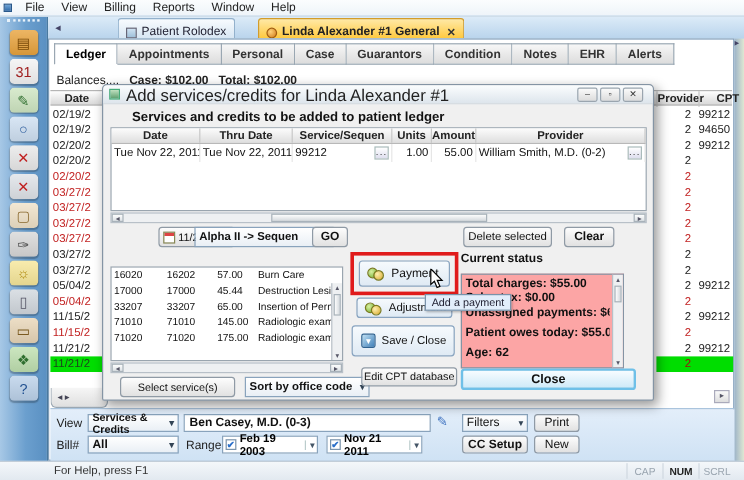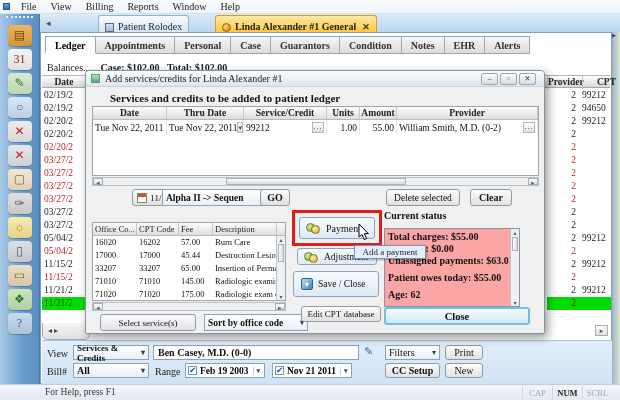--- a/index.html
+++ b/index.html
@@ -1,17 +1,17 @@
 <!DOCTYPE html>
 <html><head>
 <meta charset="utf-8">
 <style>
   * { margin:0; padding:0; box-sizing:border-box; }
   html,body { width:620px; height:400px; font-family:"Liberation Sans",sans-serif; }
-  .app { position:relative; width:620px; height:400px; background:#bcd6ee; overflow:hidden; font-family:Liberation Serif, serif; }
+  .app { position:relative; width:620px; height:400px; background:#bcd6ee; overflow:hidden; font-family:Liberation Sans, sans-serif; }
 
   
   .menubar { position:absolute; left:0; top:0; width:620px; height:14px; background:linear-gradient(#fbfdfe,#eef4f9); border-bottom:1px solid #d3dfe9; display:flex; align-items:center; font-size:10px; color:#222; z-index:3; }
   .appicon { width:7px; height:7px; margin:0 4px 0 3px; background:linear-gradient(#6fa5d8,#2f6aa8); border:1px solid #28578a; }
   .menu-item { padding:0 7px; height:14px; line-height:14px; cursor:default; }
 
   
   .tabrow { position:absolute; left:40px; top:14px; width:580px; height:18px; background:linear-gradient(#dcebf8,#b9d4ec); z-index:2; }
   .tab-nav { position:absolute; left:6px; top:4px; font-size:9px; color:#446; }
   .wtab { position:absolute; top:1px; height:17px; display:flex; align-items:flex-end; font-size:10px; border:1px solid #93b1cc; border-bottom:none; border-radius:3px 3px 0 0; padding:0 6px; white-space:nowrap; }
@@ -71,21 +71,21 @@
 
   
   .statusbar { position:absolute; left:0; top:384px; width:620px; height:16px; background:linear-gradient(#f4f7fa,#e2e9f0); border-top:1px solid #c2cdd8; font-size:9.5px; color:#333; z-index:3; }
   .sb-help { position:absolute; left:45px; top:2px; }
   .sb-locks { position:absolute; right:8px; top:1px; display:flex; }
   .lock { width:30px; text-align:center; font-size:8.5px; color:#9aa5b0; border-left:1px solid #cfd8e0; padding-top:2px; height:13px; }
   .lock.on { color:#222; font-weight:bold; }
 
   
   .dialog { position:absolute; left:85px; top:70px; width:460px; height:264px; background:#f0f0f0; border:1px solid #8494a4; border-radius:4px 4px 2px 2px; box-shadow:3px 4px 10px rgba(0,0,0,.4); z-index:10; }
-  .dtitle { position:absolute; left:0; top:0; width:100%; height:16px; background:linear-gradient(#fbfdfe,#dde5ec); border-bottom:1px solid #c8d2da; border-radius:4px 4px 0 0; display:flex; align-items:center; font-size:10px; color:#222; padding-left:5px; }
+  .dtitle { position:absolute; left:0; top:0; width:100%; height:16px; background:linear-gradient(#fbfdfe,#dde5ec); border-bottom:1px solid #c8d2da; border-radius:4px 4px 0 0; display:flex; align-items:center; font-size:14px; color:#222; padding-left:5px; }
   .dtitle .dicon { width:9px; height:9px; background:linear-gradient(#bfe0bf,#5f9f6f); border:1px solid #4a7; margin-right:5px; }
   .dctrl { position:absolute; top:2px; width:17px; height:12px; background:linear-gradient(#fafafa,#dcdcdc); border:1px solid #9aa5af; border-radius:2px; font-size:7.5px; line-height:10px; text-align:center; color:#333; cursor:pointer; }
   .dheading { position:absolute; left:24px; top:21px; font-size:11px; font-weight:bold; color:#111; }
 
   .sgrid { position:absolute; left:6px; top:35px; width:447px; height:70px; background:#fff; border:1px solid #9aa5af; }
   .sg-head { display:flex; height:13px; background:linear-gradient(#fcfcfc,#dedede); border-bottom:1px solid #b8b8b8; font-size:9.5px; font-weight:bold; color:#222; }
   .sg-head div { border-right:1px solid #c8c8c8; text-align:center; line-height:13px; overflow:hidden; }
   .sg-row { display:flex; height:15px; font-size:9.5px; color:#111; align-items:center; }
   .sg-row > div { border-right:1px solid #e6e6e6; height:15px; display:flex; align-items:center; padding:0 2px; overflow:hidden; white-space:nowrap; }
   .mini-dd { margin-left:auto; font-size:7px; color:#456; border:1px solid #abb; background:linear-gradient(#fff,#dde); width:9px; text-align:center; height:11px; line-height:10px; }
@@ -309,21 +309,21 @@
     <div class="ledger-tab"><span>◂</span><span>▸</span></div>
     <div class="hscroll-end">▸</div>
 
     <div class="bottom">
       <span class="b-label" style="left:5px;top:7px;">View</span>
       <div class="dd" style="position:absolute;left:31px;top:4px;width:76px;height:15px;">
         <span style="font-size:9px;">Services &amp; Credits</span>
           <span class="arr">▾</span>
       </div>
       <div class="fld" style="position:absolute;left:111px;top:4px;width:206px;height:15px;font-weight:bold;">
-        <span>Ben Casey, M.D. (0-0)</span>
+        <span>Ben Casey, M.D. (0-3)</span>
       </div>
       <span style="position:absolute;left:322px;top:4px;color:#3a6fbf;font-size:11px;">✎</span>
       <div class="dd" style="position:absolute;left:343px;top:4px;width:55px;height:15px;font-weight:normal;">
         <span>Filters</span>
           <span class="arr">▾</span>
       </div>
       <div class="btn" style="position:absolute;left:403px;top:4px;width:38px;height:15px;">
         <span>Print</span>
       </div>
 
@@ -360,21 +360,21 @@
     <div class="dctrl" style="right:46px;">–</div>
     <div class="dctrl" style="right:27px;">▫</div>
     <div class="dctrl" style="right:8px;">✕</div>
 
     <div class="dheading">Services and credits to be added to patient ledger</div>
 
     <div class="sgrid">
       <div class="sg-head">
         <div style="width:74px;">Date</div>
         <div style="width:77px;">Thru Date</div>
-        <div style="width:83px;">Service/Credit</div>
+        <div style="width:83px;">Service/Sequen</div>
         <div style="width:33px;">Units</div>
         <div style="width:37px;">Amount</div>
         <div style="width:141px;">Provider</div>
       </div>
       <div class="sg-row">
         <div style="width:74px;">
             <span>Tue Nov 22, 2011</span>
           </div>
         <div style="width:77px;">
             <span>Tue Nov 22, 2011</span>
@@ -416,26 +416,20 @@
         </div>
       <div class="btn del-btn">
           <span>Delete selected</span>
         </div>
       <div class="btn clr-btn">
           <span>Clear</span>
         </div>
     </div>
 
     <div class="proc">
-      <div class="pr-head">
-        <div class="pc1">Office Co...</div>
-        <div class="pc2">CPT Code</div>
-        <div class="pc3">Fee</div>
-        <div class="pc4">Description</div>
-      </div>
       <div id="proc-rows">
           <div class="pr-row">
             <div class="pc1">16020</div>
             <div class="pc2">16202</div>
             <div class="pc3">57.00</div>
             <div class="pc4">Burn Care</div>
           </div>
           <div class="pr-row">
             <div class="pc1">17000</div>
             <div class="pc2">17000</div>

